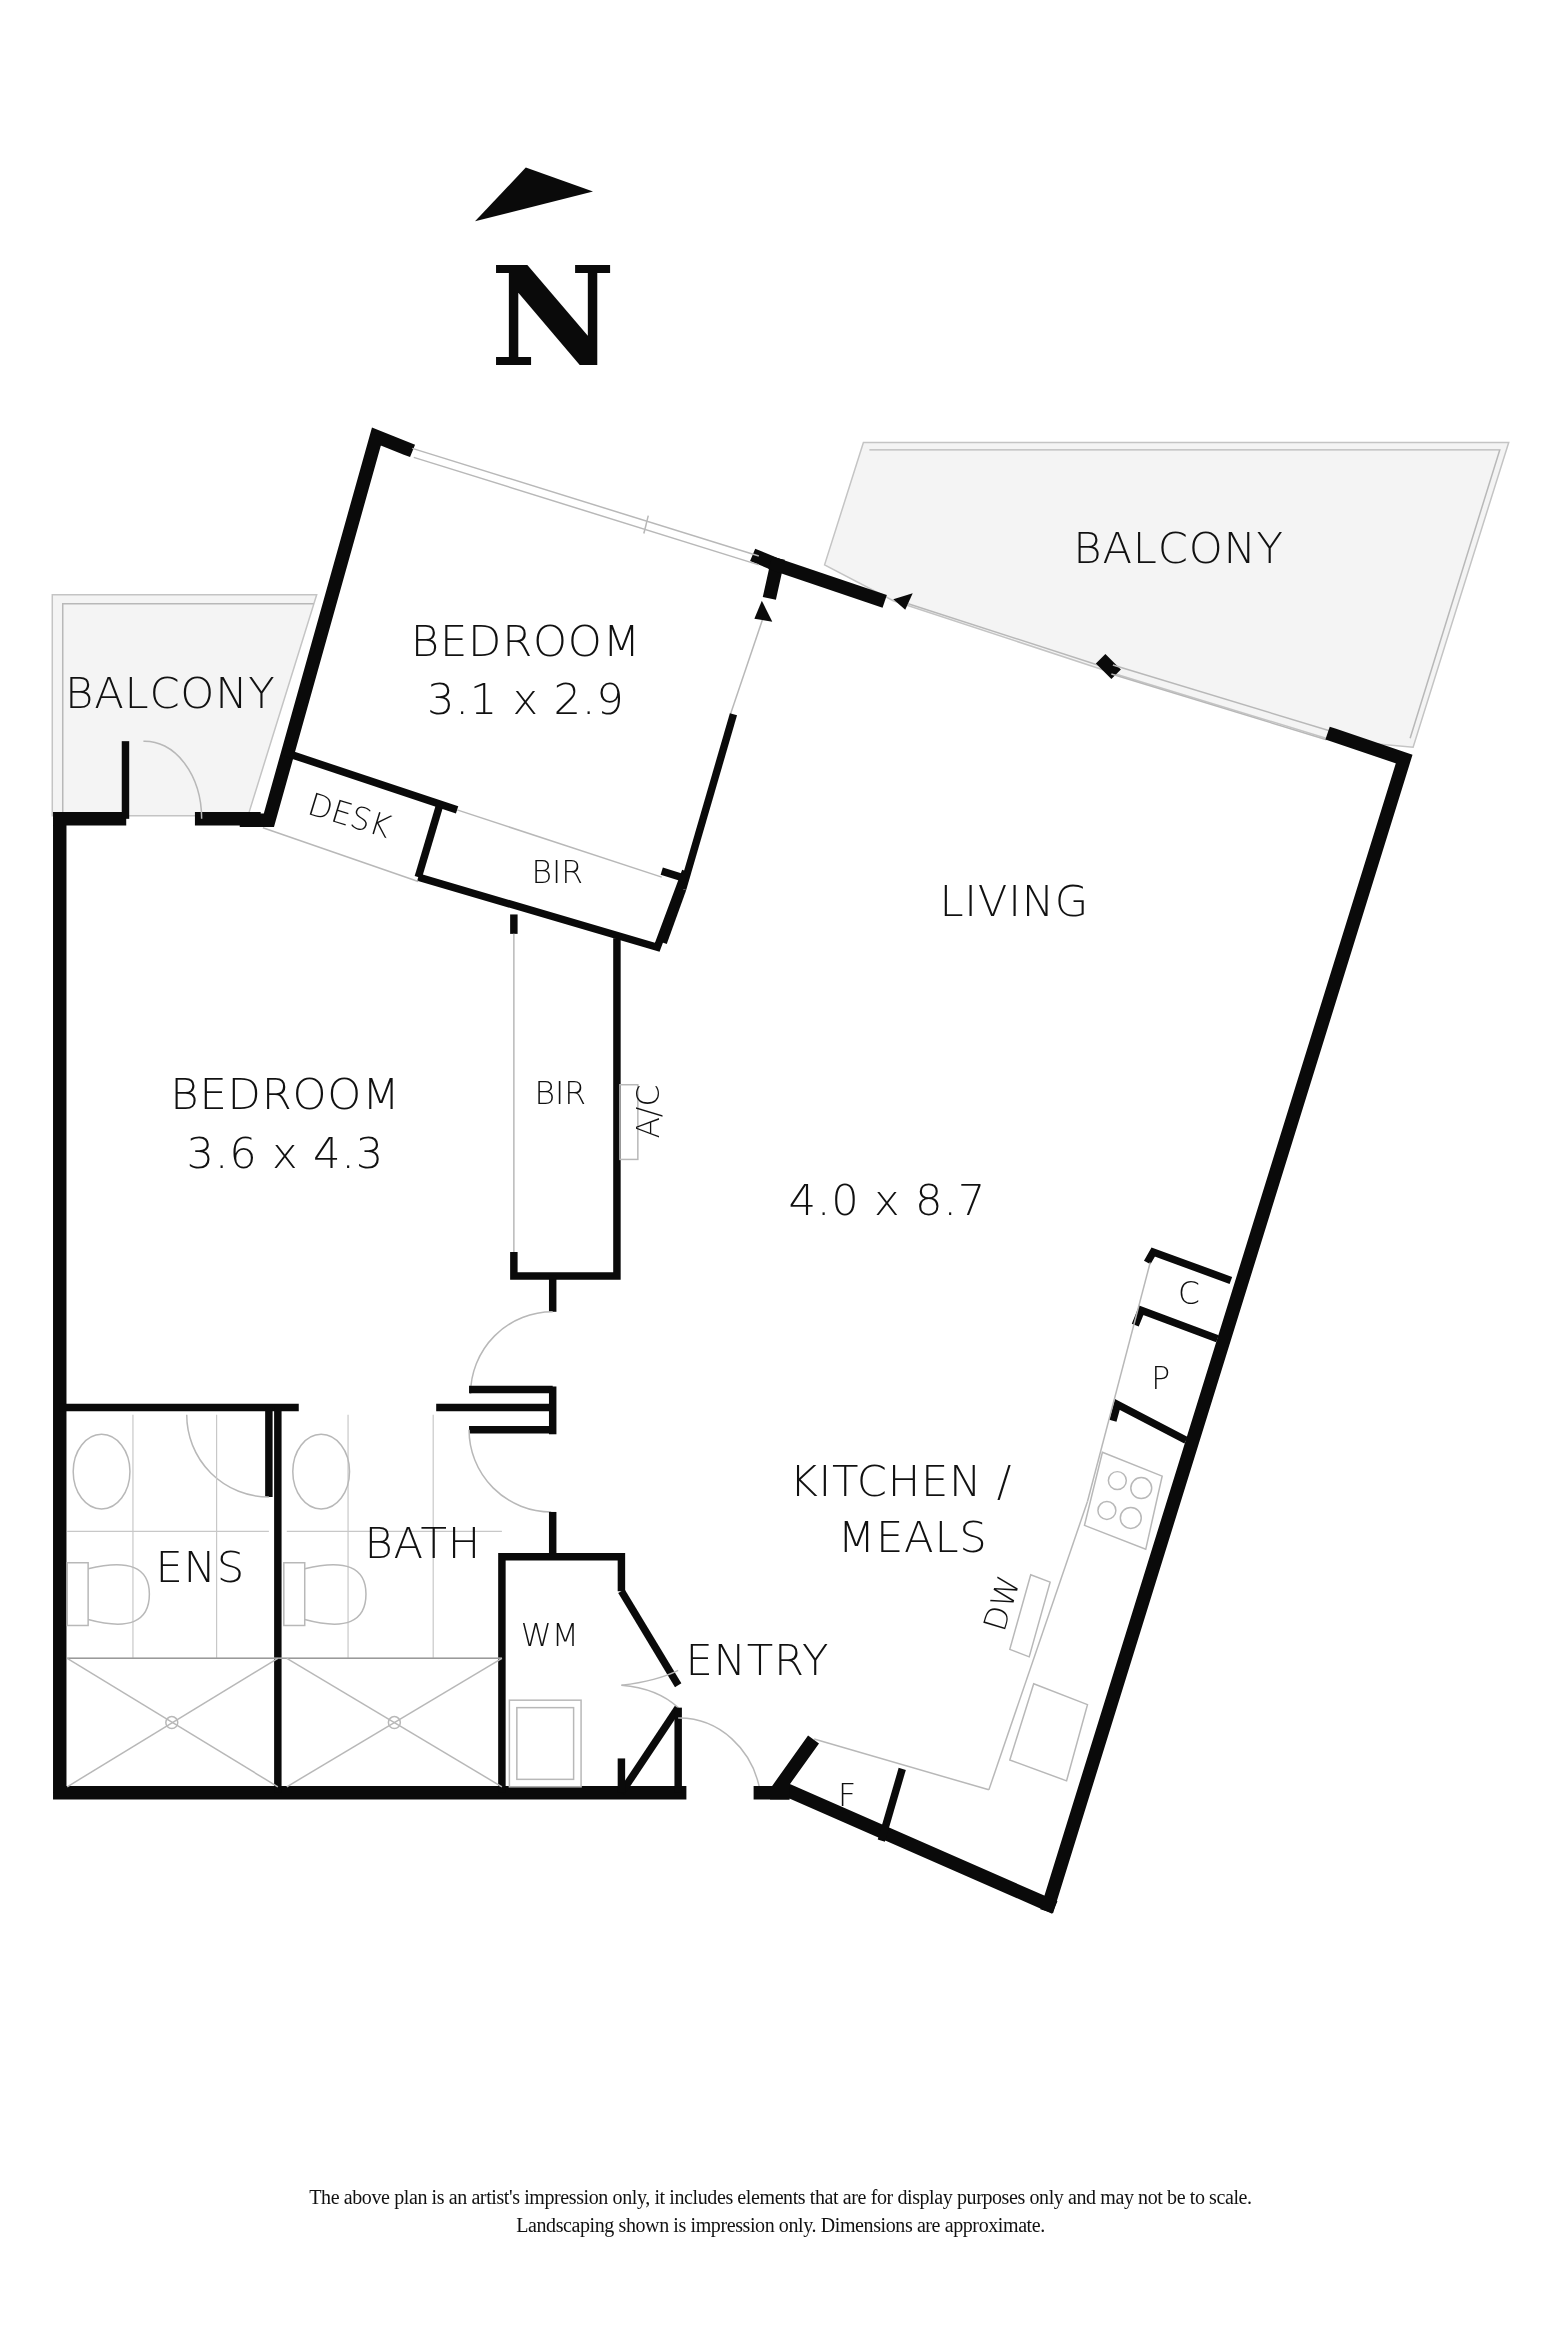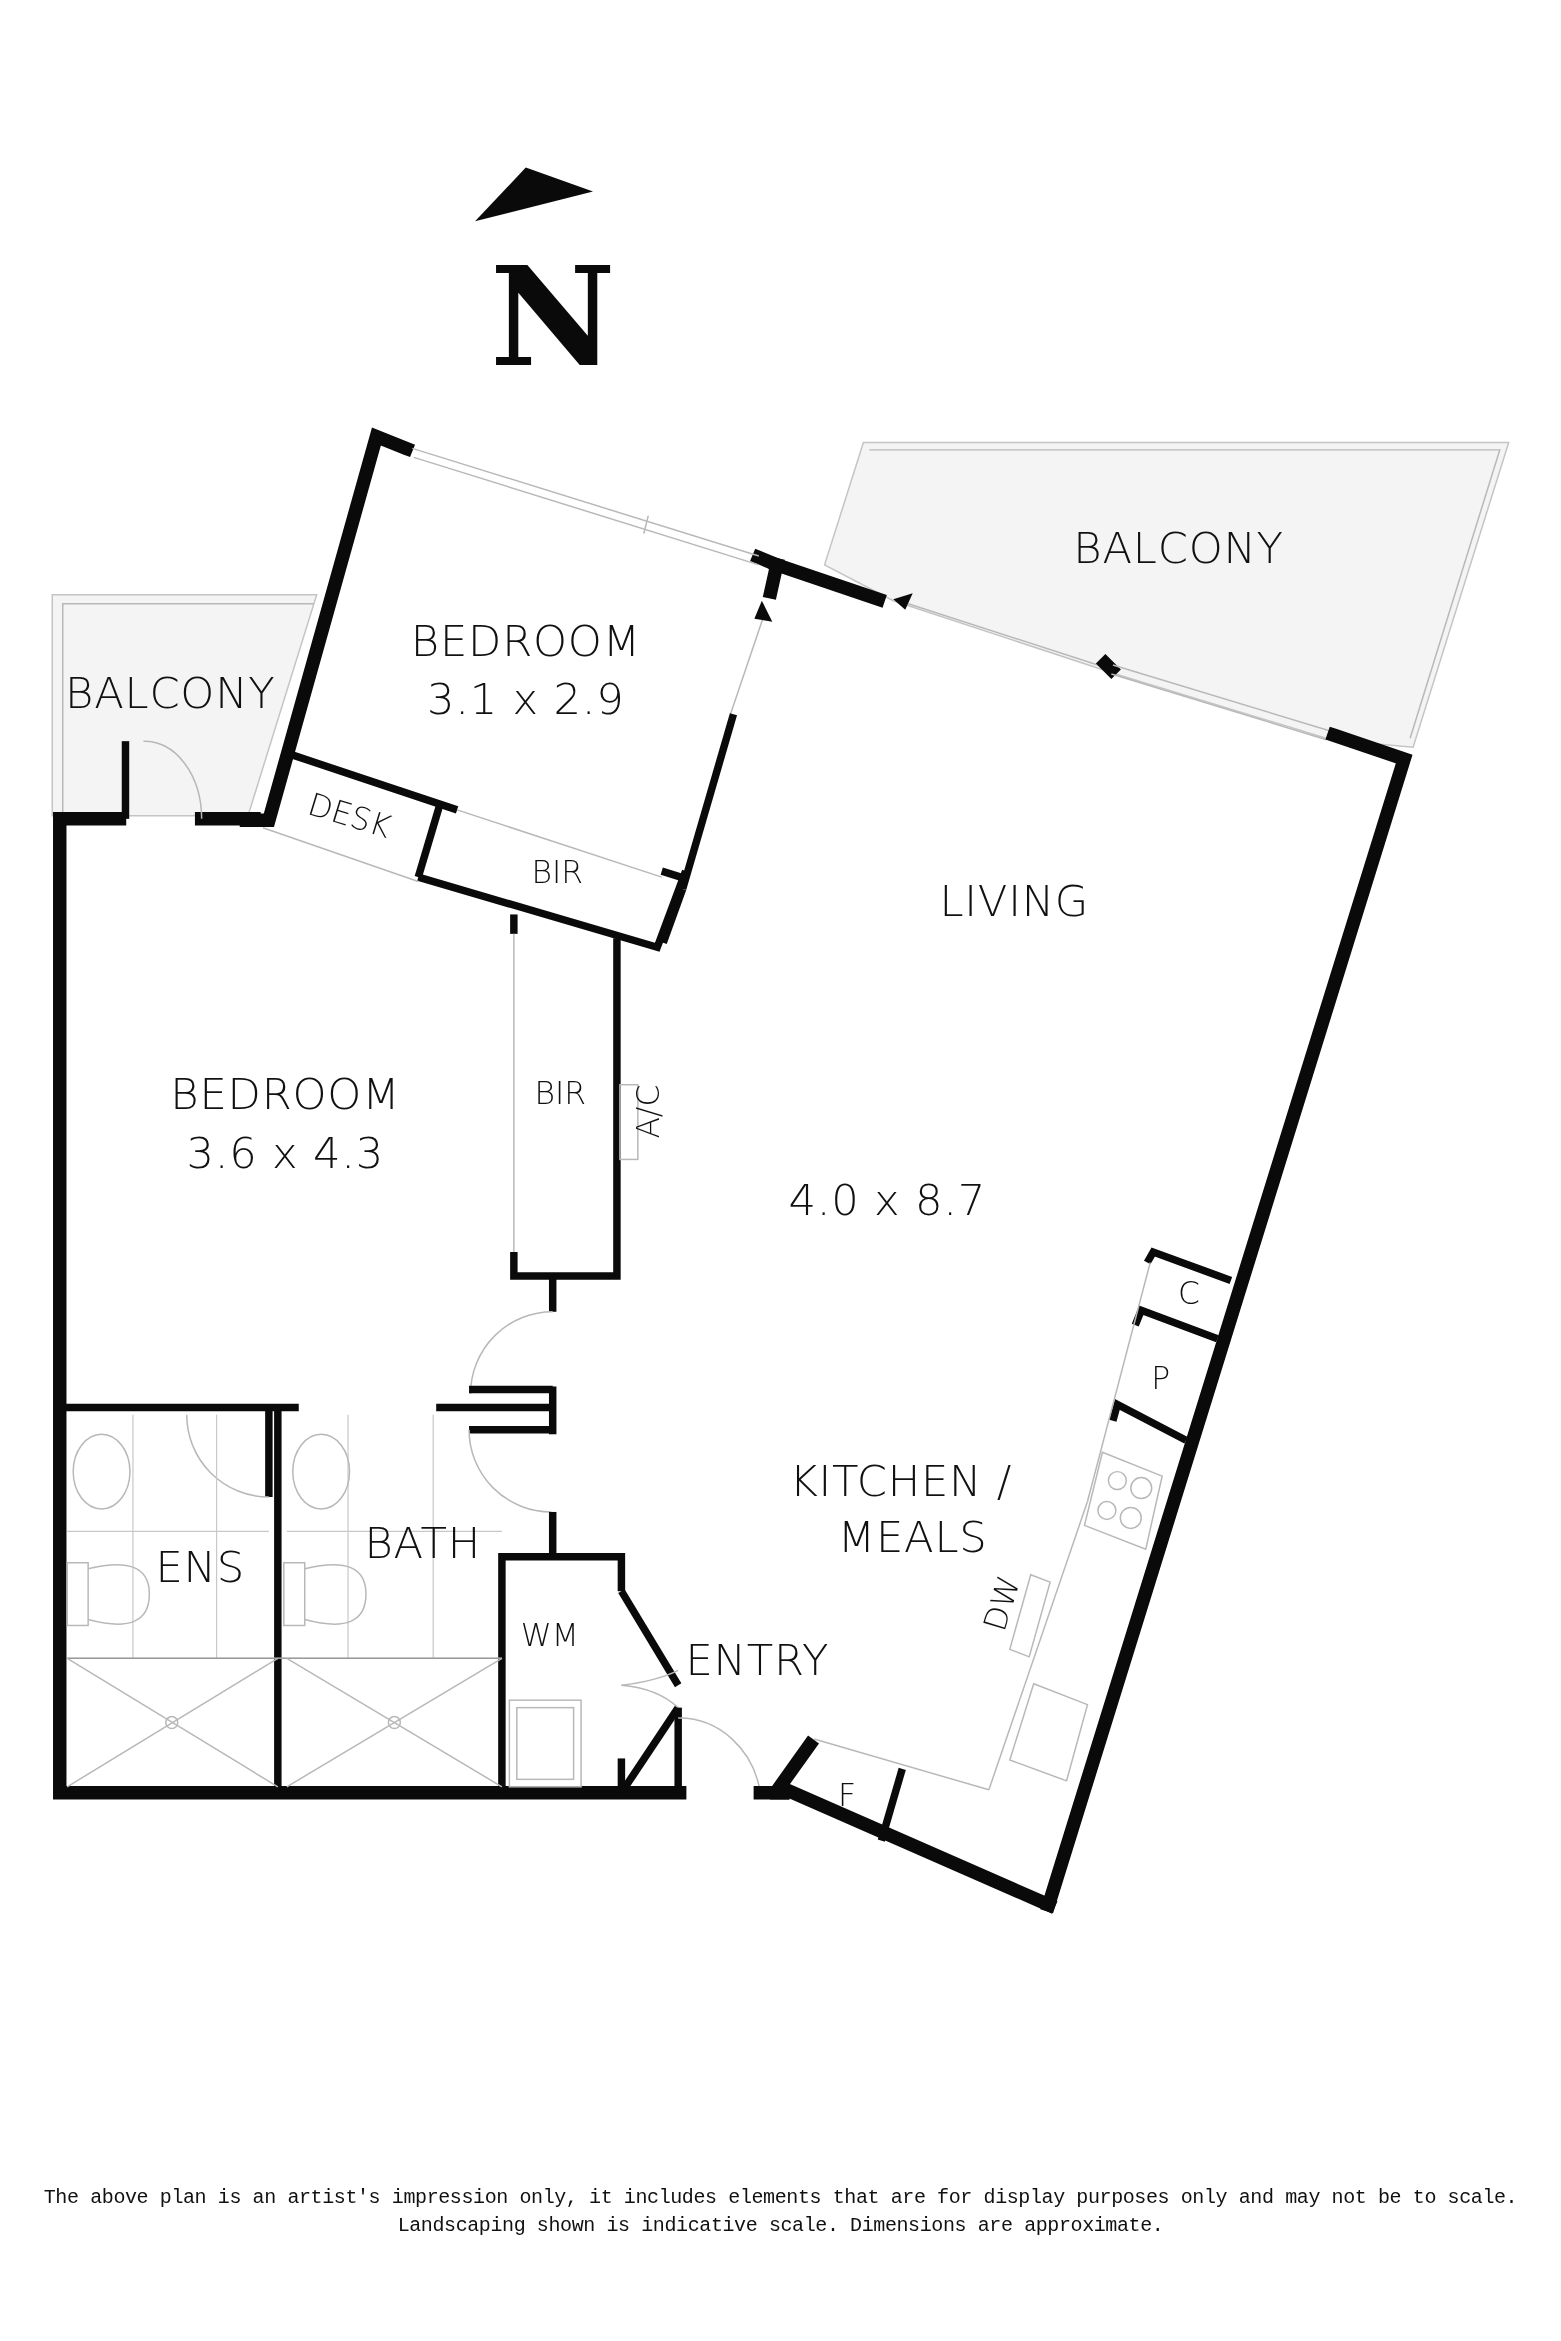--- a/index.html
+++ b/index.html
@@ -10,21 +10,21 @@
   .fine { stroke: #b8b8b8; stroke-width: 1; fill: none; }
   .fine-dark { stroke: #9a9a9a; stroke-width: 1; fill: none; }
   .tile { stroke: #c8c8c8; stroke-width: 0.8; fill: none; }
   .balcony-fill { fill: #f4f4f4; stroke: #c4c4c4; stroke-width: 1; }
   .label { font-family: "DejaVu Sans", sans-serif; fill: #111; font-weight: 300; }
   .room-label { font-size: 29px; letter-spacing: 0.5px; }
   .small-label { font-size: 21px; }
   .north-n { font-family: "DejaVu Serif", serif; font-weight: bold; font-size: 92px; fill: #0a0a0a; }
   #disclaimer {
     position: absolute; left: 0; top: 2184px; width: 1561px; text-align: center;
-    font-family: Liberation Mono, monospace; font-size: 20px; line-height: 27.5px; color: #111;
+    font-family: Liberation Serif, serif; font-size: 20px; line-height: 27.5px; color: #111;
     letter-spacing: -0.4px;
   }
   #disclaimer div { white-space: nowrap; }
 </style>
 </head>
 <body>
 
 <svg id="plan" viewBox="0 0 1045 1567.5" xmlns="http://www.w3.org/2000/svg">
 
   <g>
@@ -179,15 +179,15 @@
   <text class="label small-label" x="368" y="1102" text-anchor="middle">WM</text>
   <text class="label room-label" x="507" y="1121" text-anchor="middle">ENTRY</text>
   <text class="label small-label" x="796" y="873" text-anchor="middle">C</text>
   <text class="label small-label" x="777" y="930" text-anchor="middle">P</text>
   <text class="label small-label" x="678" y="1084" text-anchor="middle" transform="rotate(-73 672 1080)">DW</text>
   <text class="label small-label" x="567" y="1209" text-anchor="middle">F</text>
 </svg>
 
 <div id="disclaimer">
   <div>The above plan is an artist's impression only, it includes elements that are for display purposes only and may not be to scale.</div>
-  <div>Landscaping shown is indicative scale. Dimensions are approximate.</div>
+  <div>Landscaping shown is impression only. Dimensions are approximate.</div>
 </div>
 
 
 </body></html>

